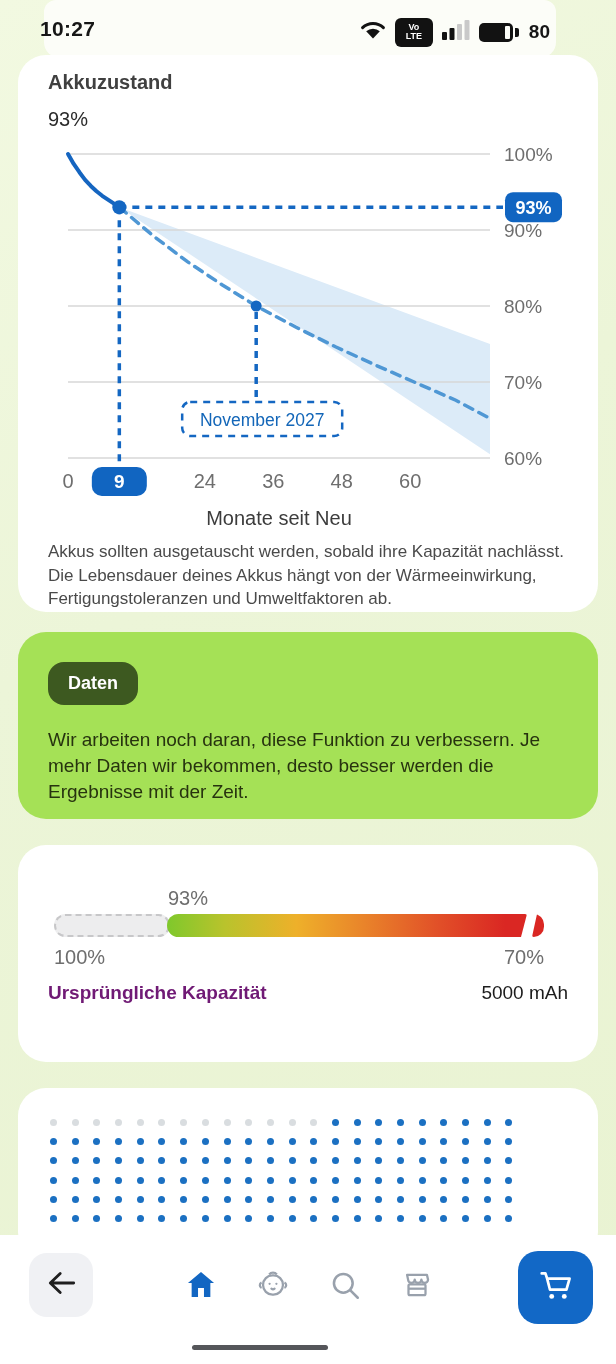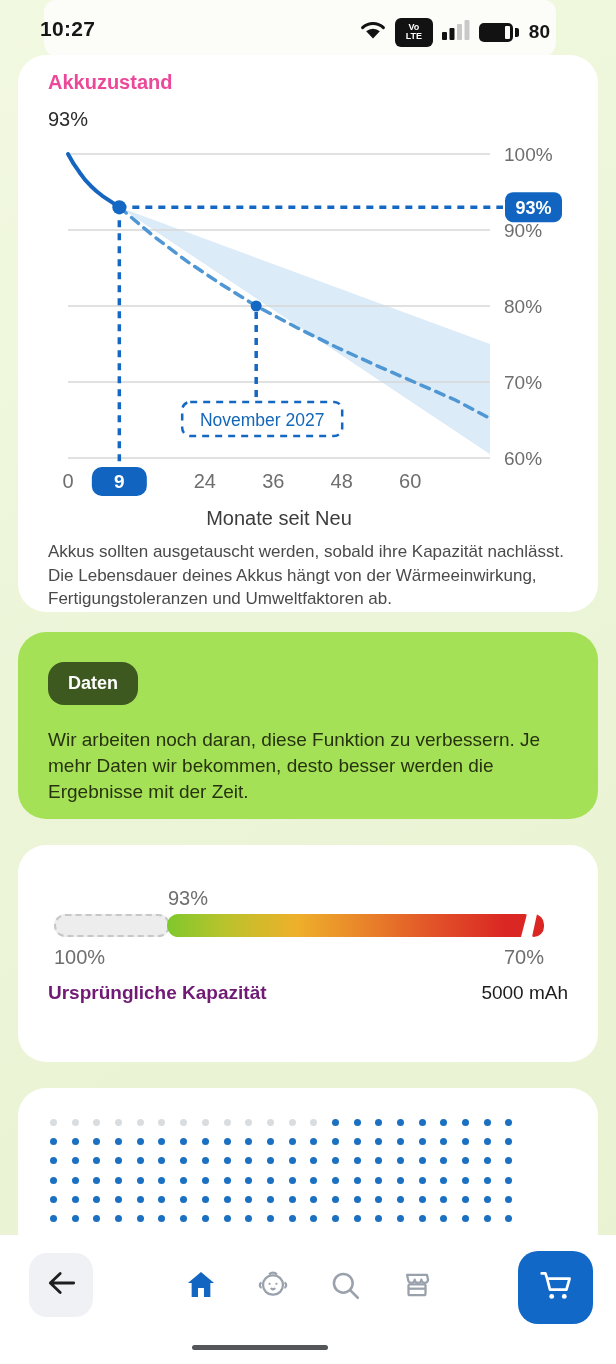--- a/index.html
+++ b/index.html
@@ -13,21 +13,21 @@
   .sb-right{position:absolute;right:6px;top:16px;height:32px;display:flex;align-items:center;gap:8px;}
   .volte{width:38px;height:29px;background:#121212;border-radius:6px;color:#fff;display:flex;flex-direction:column;align-items:center;justify-content:center;line-height:1;}
   .volte span{font-size:9px;font-weight:bold;}
   .batt-body{position:relative;width:34px;height:19px;background:#121212;border-radius:5px;}
   .batt-empty{position:absolute;right:3px;top:3px;width:5px;height:13px;background:#fcfdf8;border-radius:1px;}
   .batt-tip{width:4px;height:9px;background:#121212;border-radius:0 2px 2px 0;margin-left:2px;}
   .batt-pct{font-size:19px;font-weight:bold;color:#161616;margin-left:2px;}
   
   .card{position:absolute;left:18px;width:580px;background:#ffffff;border-radius:28px;box-sizing:border-box;}
   .health-card{top:55px;height:557px;padding:16px 30px 0 30px;}
-  .card-title{font-size:20px;font-weight:bold;color:#ec4899;margin-top:0;}
+  .card-title{font-size:20px;font-weight:bold;color:#404040;margin-top:0;}
   .card-subtitle{font-size:20px;color:#2b2b2b;margin-top:14px;}
   .chart-wrap{margin-top:10px;}
   .footnote{font-size:17px;line-height:23.5px;color:#4a4a4a;margin-top:0;}
   
   .beta-card{top:632px;height:187px;background:#a5e156;padding:30px 30px 0 30px;}
   .beta-badge{display:inline-block;background:#3d5920;color:#fff;font-size:18px;font-weight:bold;border-radius:16px;padding:11px 20px;}
   .beta-text{font-size:19px;line-height:26px;color:#27330f;margin-top:22px;}
   
   .capacity-card{top:845px;height:217px;padding:20px 30px 0 30px;}
   .gauge-pct{font-size:20px;color:#6e6e6e;margin:22px 0 4px 120px;}

